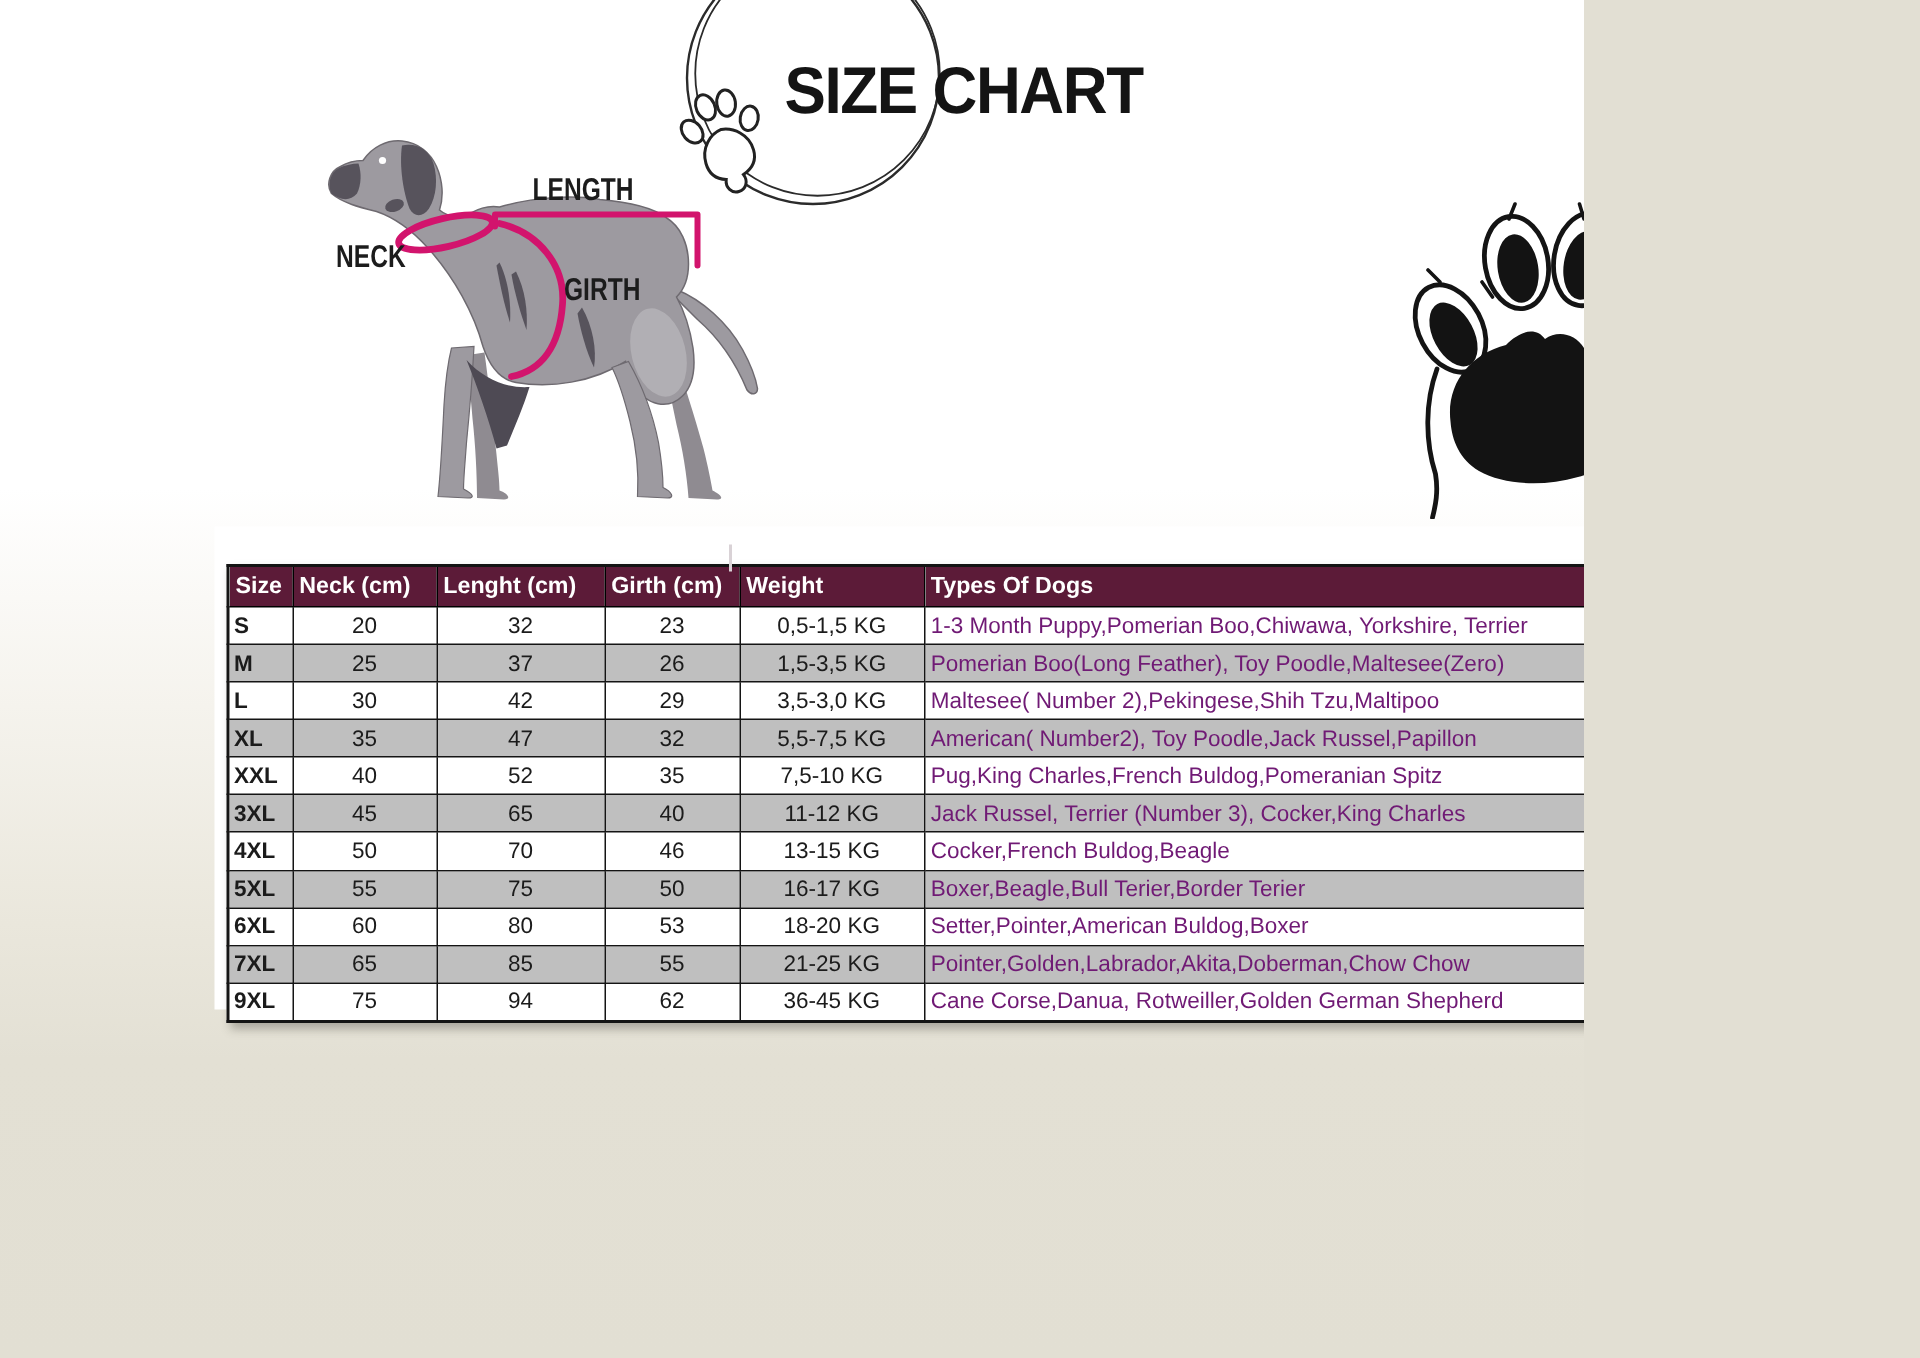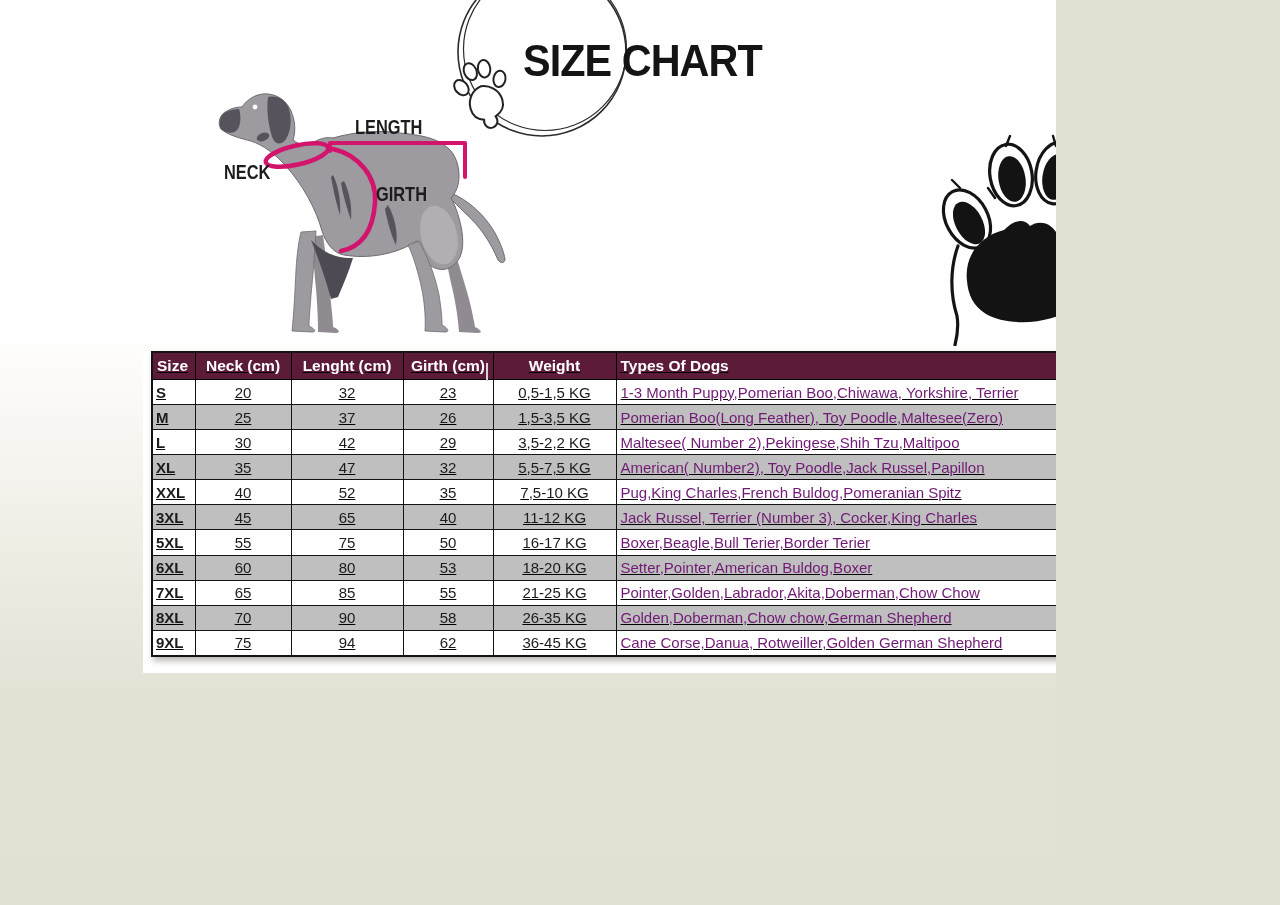--- a/index.html
+++ b/index.html
@@ -23,32 +23,31 @@
     transform:scaleX(0.78);transform-origin:left center;letter-spacing:0px;white-space:nowrap;
   }
   #lbl-neck{left:224px;top:160px;}
   #lbl-length{left:355px;top:115px;}
   #lbl-girth{left:376px;top:182px;}
   
   .big-paw{position:absolute;left:922px;top:126px;width:215px;height:220px;}
   
   .table-backdrop{position:absolute;left:143px;top:351px;width:985px;height:322px;background:#ffffff;}
   table.size-chart{
-    position:absolute;left:151px;top:351px;width:969px;height:306px;
+    position:absolute;left:151px;top:376px;width:969px;height:306px;
     border-collapse:collapse;table-layout:fixed;background:#fff;
     border:2px solid #141414;box-shadow:2px 4px 6px rgba(60,58,50,0.35);
     font-family:"Liberation Sans",sans-serif;
-    text-decoration:underline;
   }
   table.size-chart col.c0{width:43px;}  table.size-chart col.c1{width:96px;}
   table.size-chart col.c2{width:112px;} table.size-chart col.c3{width:90px;}
   table.size-chart col.c4{width:123px;} table.size-chart col.c5{width:505px;}
   table.size-chart th{
     background:#5c1b38;color:#ffffff;font-size:15.5px;font-weight:bold;
-    border:1px solid #000;height:26px;padding:0 4px;text-align:center;white-space:nowrap;overflow:hidden;
+    border:1px solid #000;height:26px;padding:0 4px;text-align:left;white-space:nowrap;overflow:hidden;
   }
   table.size-chart th.left{text-align:left;}
   table.size-chart td{
     border:1px solid #141414;font-size:15px;color:#1b1b1b;height:23px;
     padding:0 4px;text-align:center;white-space:nowrap;overflow:hidden;
   }
   table.size-chart td.c0{text-align:left;font-weight:bold;padding-left:3px;}
   table.size-chart td.c5{text-align:left;color:#701a75;}
   table.size-chart tbody tr:nth-child(even) td{background:#bfbfbf;}
   table.size-chart tbody tr:nth-child(odd) td{background:#ffffff;}
@@ -170,21 +169,21 @@
           <td class="c2">37</td>
           <td class="c3">26</td>
           <td class="c4">1,5-3,5 KG</td>
           <td class="c5">Pomerian Boo(Long Feather), Toy Poodle,Maltesee(Zero)</td>
         </tr>
         <tr>
           <td class="c0">L</td>
           <td class="c1">30</td>
           <td class="c2">42</td>
           <td class="c3">29</td>
-          <td class="c4">3,5-2,2 KG</td>
+          <td class="c4">3,5-3,0 KG</td>
           <td class="c5">Maltesee( Number 2),Pekingese,Shih Tzu,Maltipoo</td>
         </tr>
         <tr>
           <td class="c0">XL</td>
           <td class="c1">35</td>
           <td class="c2">47</td>
           <td class="c3">32</td>
           <td class="c4">5,5-7,5 KG</td>
           <td class="c5">American( Number2), Toy Poodle,Jack Russel,Papillon</td>
         </tr>
@@ -198,20 +197,28 @@
         </tr>
         <tr>
           <td class="c0">3XL</td>
           <td class="c1">45</td>
           <td class="c2">65</td>
           <td class="c3">40</td>
           <td class="c4">11-12 KG</td>
           <td class="c5">Jack Russel, Terrier (Number 3), Cocker,King Charles</td>
         </tr>
         <tr>
+          <td class="c0">4XL</td>
+          <td class="c1">50</td>
+          <td class="c2">70</td>
+          <td class="c3">46</td>
+          <td class="c4">13-15 KG</td>
+          <td class="c5">Cocker,French Buldog,Beagle</td>
+        </tr>
+        <tr>
           <td class="c0">5XL</td>
           <td class="c1">55</td>
           <td class="c2">75</td>
           <td class="c3">50</td>
           <td class="c4">16-17 KG</td>
           <td class="c5">Boxer,Beagle,Bull Terier,Border Terier</td>
         </tr>
         <tr>
           <td class="c0">6XL</td>
           <td class="c1">60</td>
@@ -222,28 +229,20 @@
         </tr>
         <tr>
           <td class="c0">7XL</td>
           <td class="c1">65</td>
           <td class="c2">85</td>
           <td class="c3">55</td>
           <td class="c4">21-25 KG</td>
           <td class="c5">Pointer,Golden,Labrador,Akita,Doberman,Chow Chow</td>
         </tr>
         <tr>
-          <td class="c0">8XL</td>
-          <td class="c1">70</td>
-          <td class="c2">90</td>
-          <td class="c3">58</td>
-          <td class="c4">26-35 KG</td>
-          <td class="c5">Golden,Doberman,Chow chow,German Shepherd</td>
-        </tr>
-        <tr>
           <td class="c0">9XL</td>
           <td class="c1">75</td>
           <td class="c2">94</td>
           <td class="c3">62</td>
           <td class="c4">36-45 KG</td>
           <td class="c5">Cane Corse,Danua, Rotweiller,Golden German Shepherd</td>
         </tr>
       </tbody>
   </table>
   <div class="text-cursor"></div>

